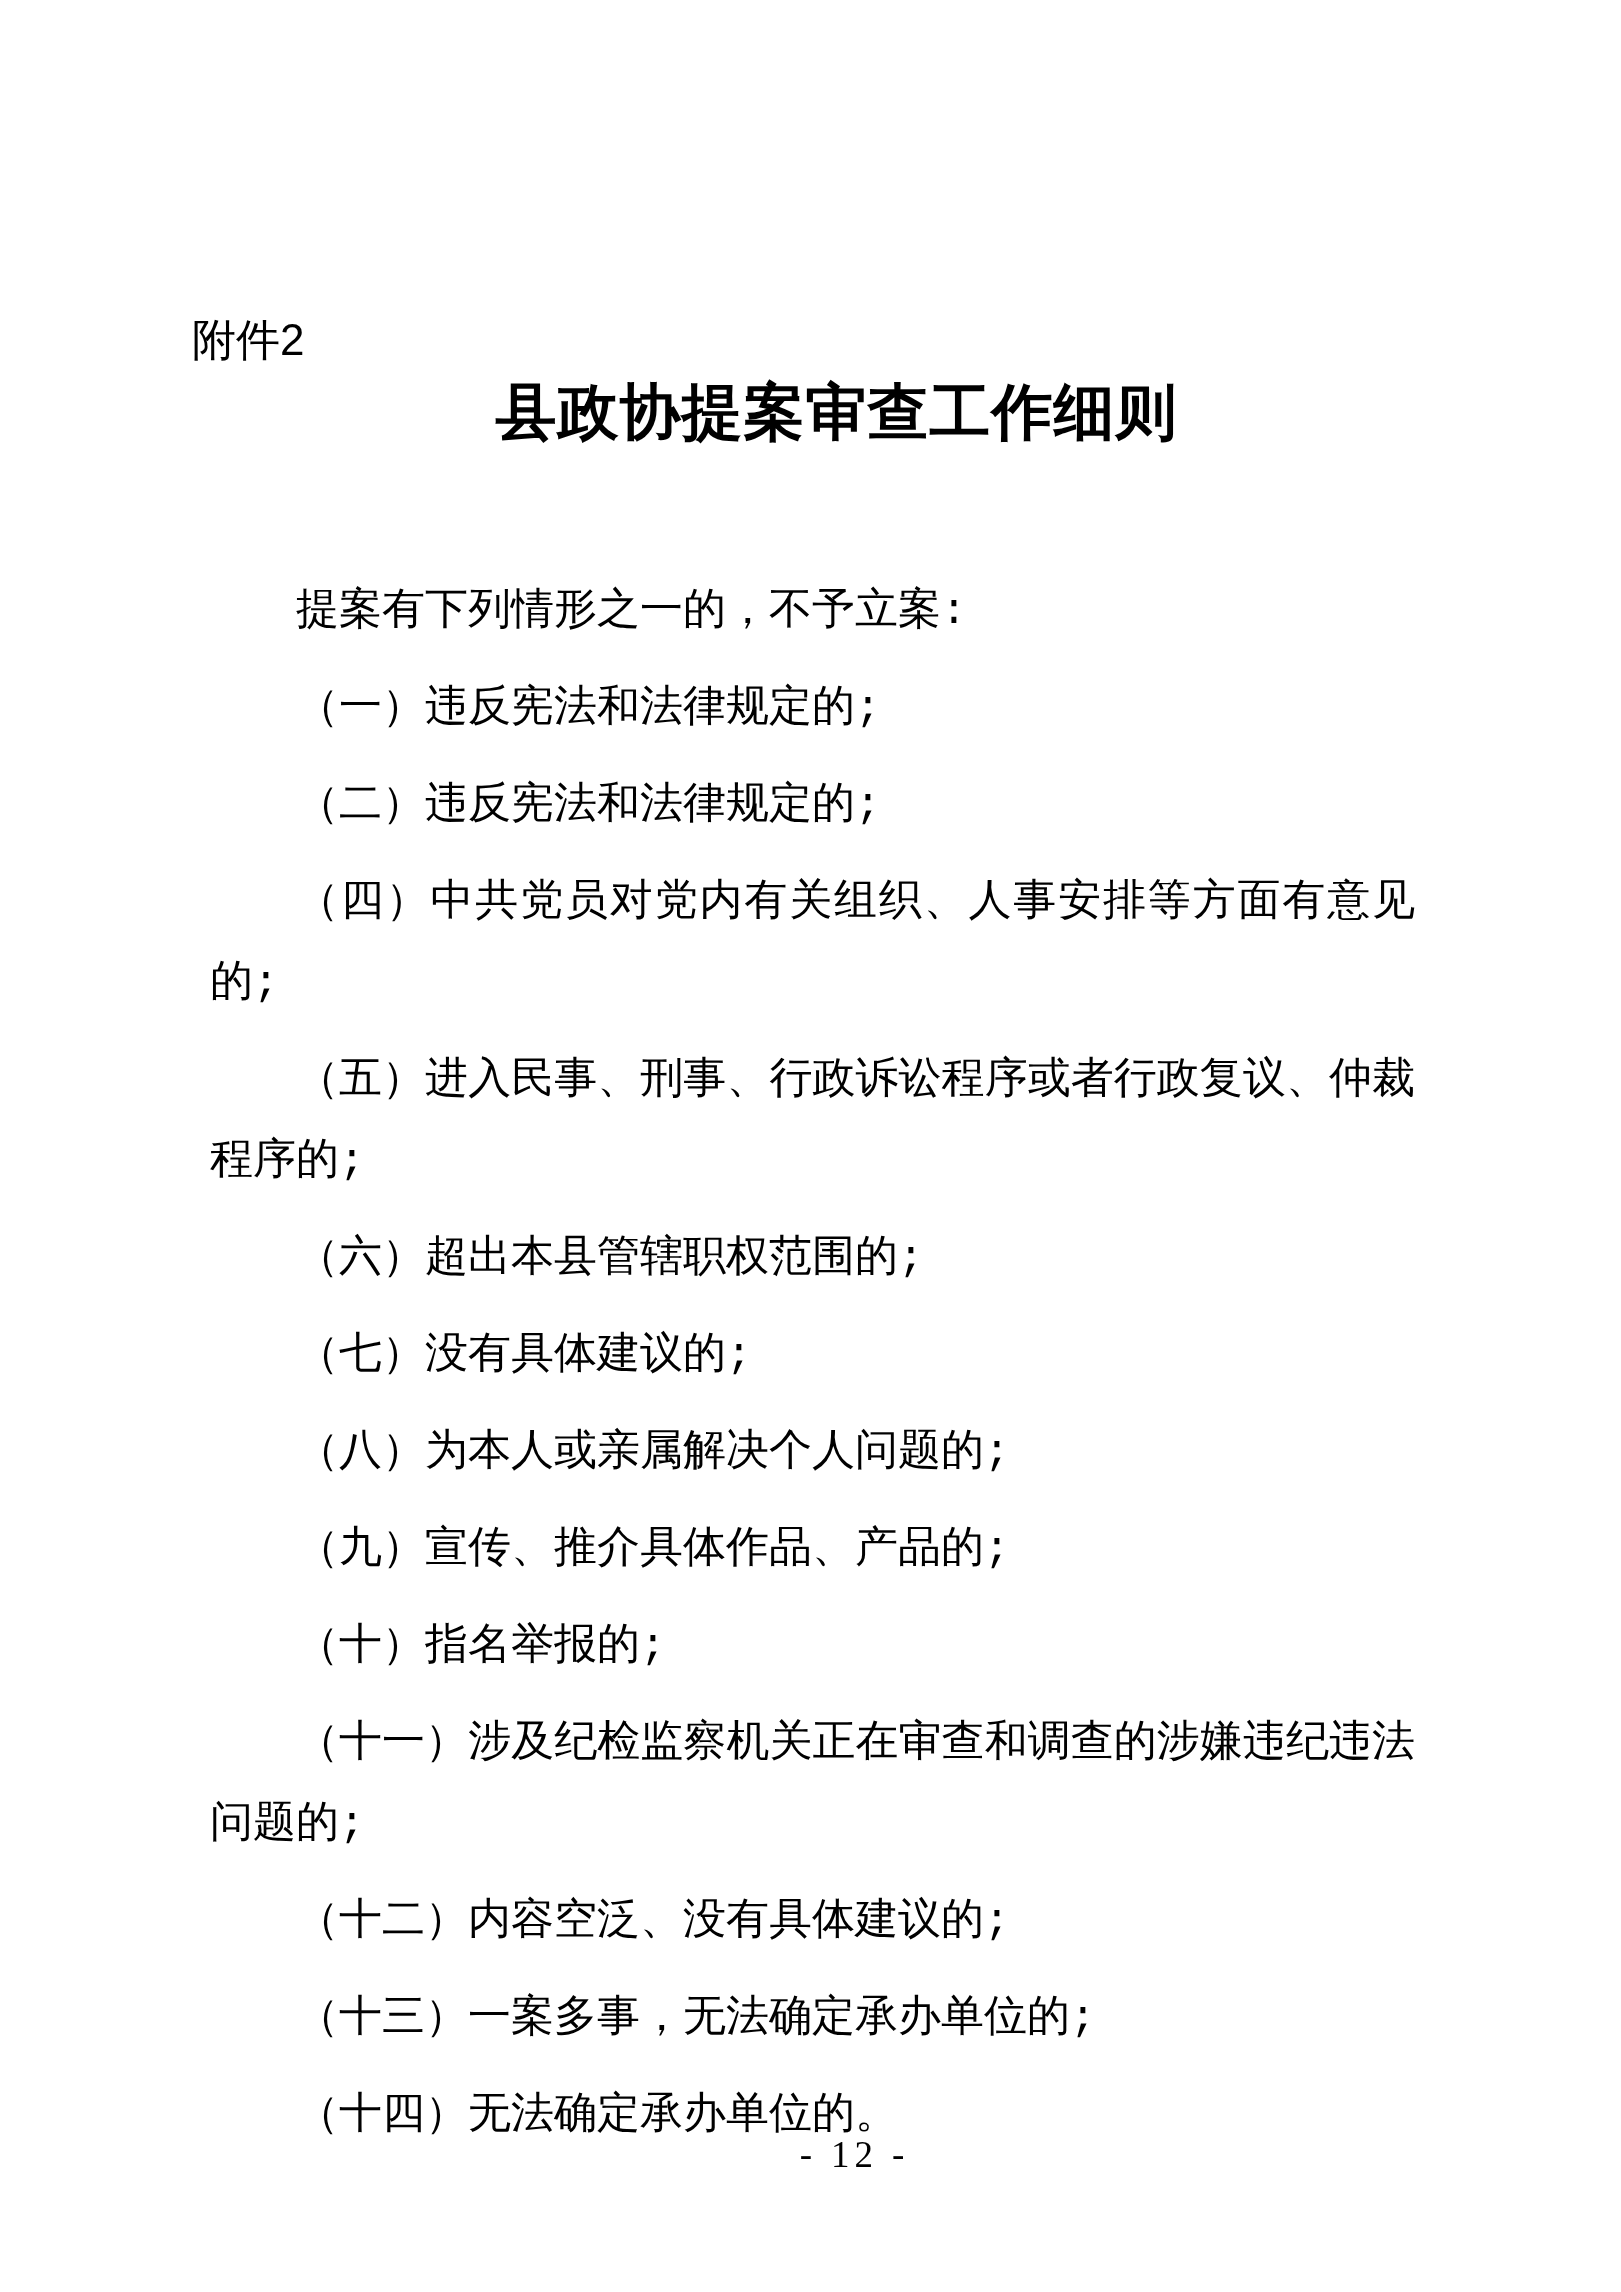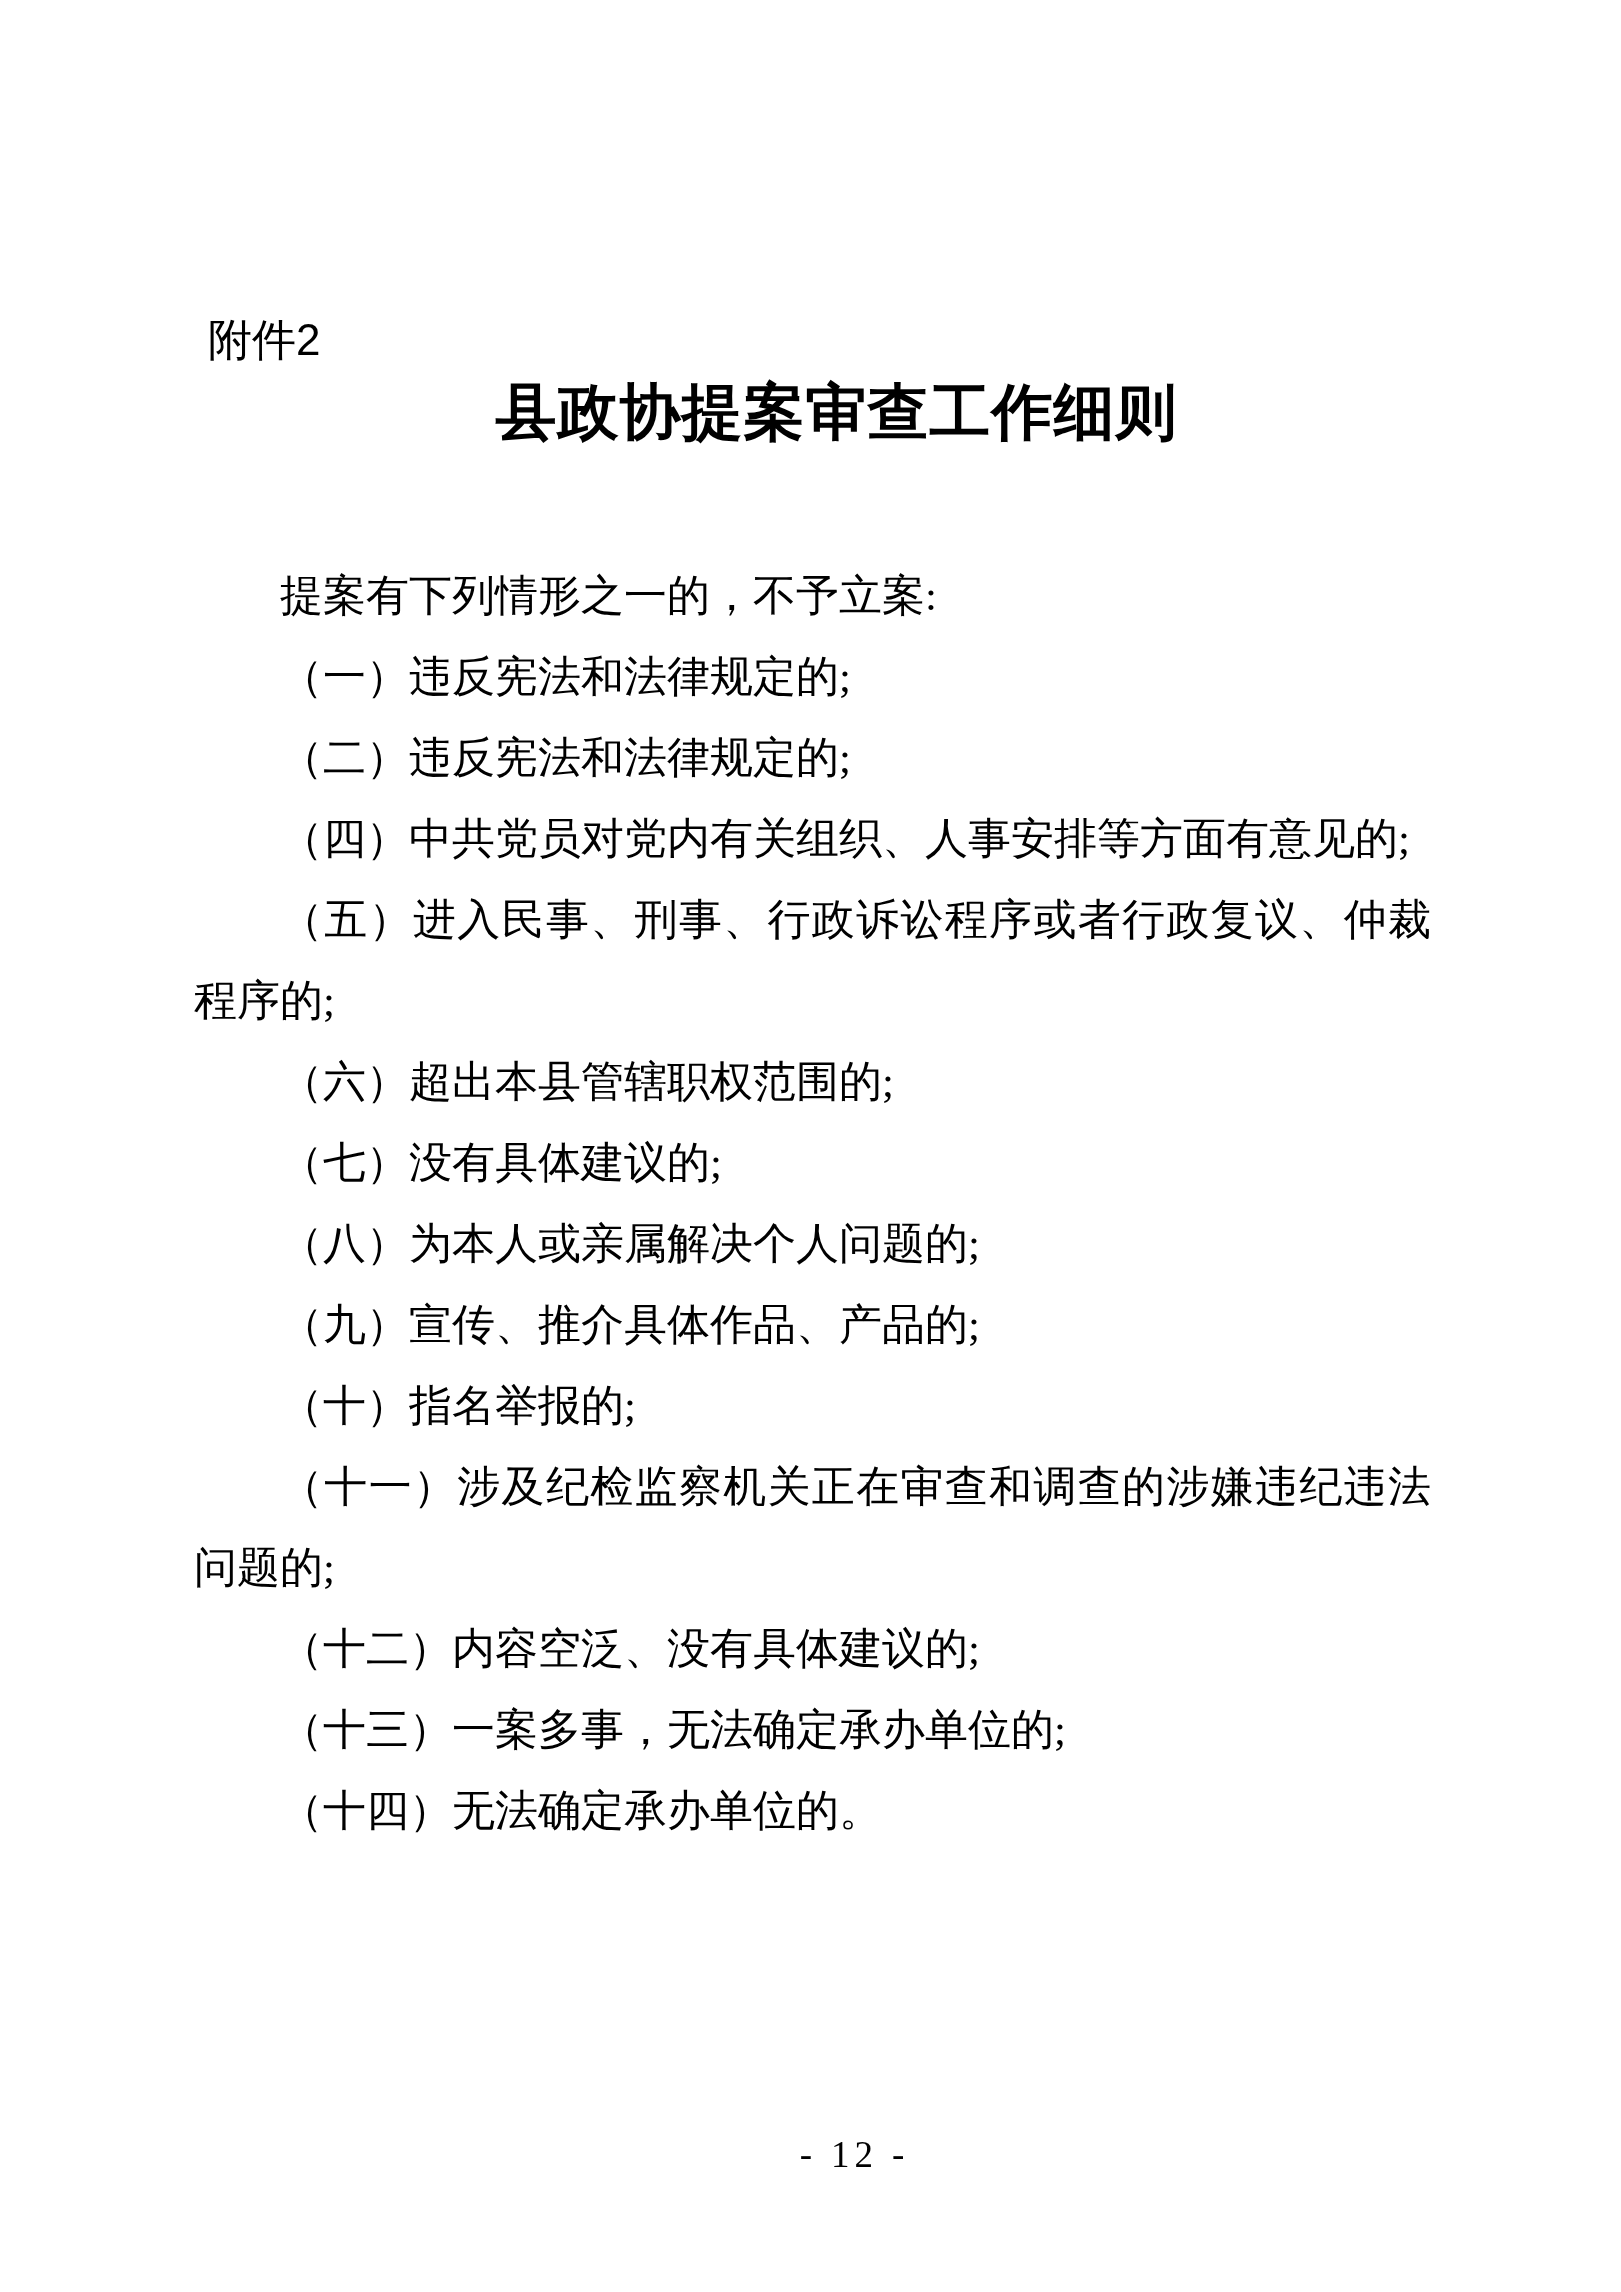--- a/index.html
+++ b/index.html
@@ -9,21 +9,21 @@
     width: 1621px;
     height: 2293px;
     margin: 0 auto;
     background: #ffffff;
     color: #000000;
     font-family: "Liberation Serif", "DejaVu Serif", serif;
     overflow: hidden;
   }
   .attachment-label {
     position: absolute;
-    left: 208px;
+    left: 192px;
     top: 312px;
     font-size: 44px;
     line-height: 55px;
     font-family: "Liberation Sans", "DejaVu Sans", sans-serif;
     font-weight: 500;
     color: #000000;
   }
   .doc-title {
     position: absolute;
     left: 12px;
@@ -42,22 +42,23 @@
     position: absolute;
     left: 194px;
     top: 555px;
     width: 1237px;
     font-size: 43px;
     line-height: 81px;
     text-align: justify;
     color: #000000;
   }
   .doc-body p {
-    margin: 0;
+    margin: 16px;
     text-indent: 2em;
+    font-family: Liberation Mono, monospace;
   }
   .page-number {
     position: absolute;
     left: 0;
     top: 2133px;
     width: 100%;
     text-align: center;
     font-size: 37px;
     line-height: 43px;
     letter-spacing: 4.9px;

